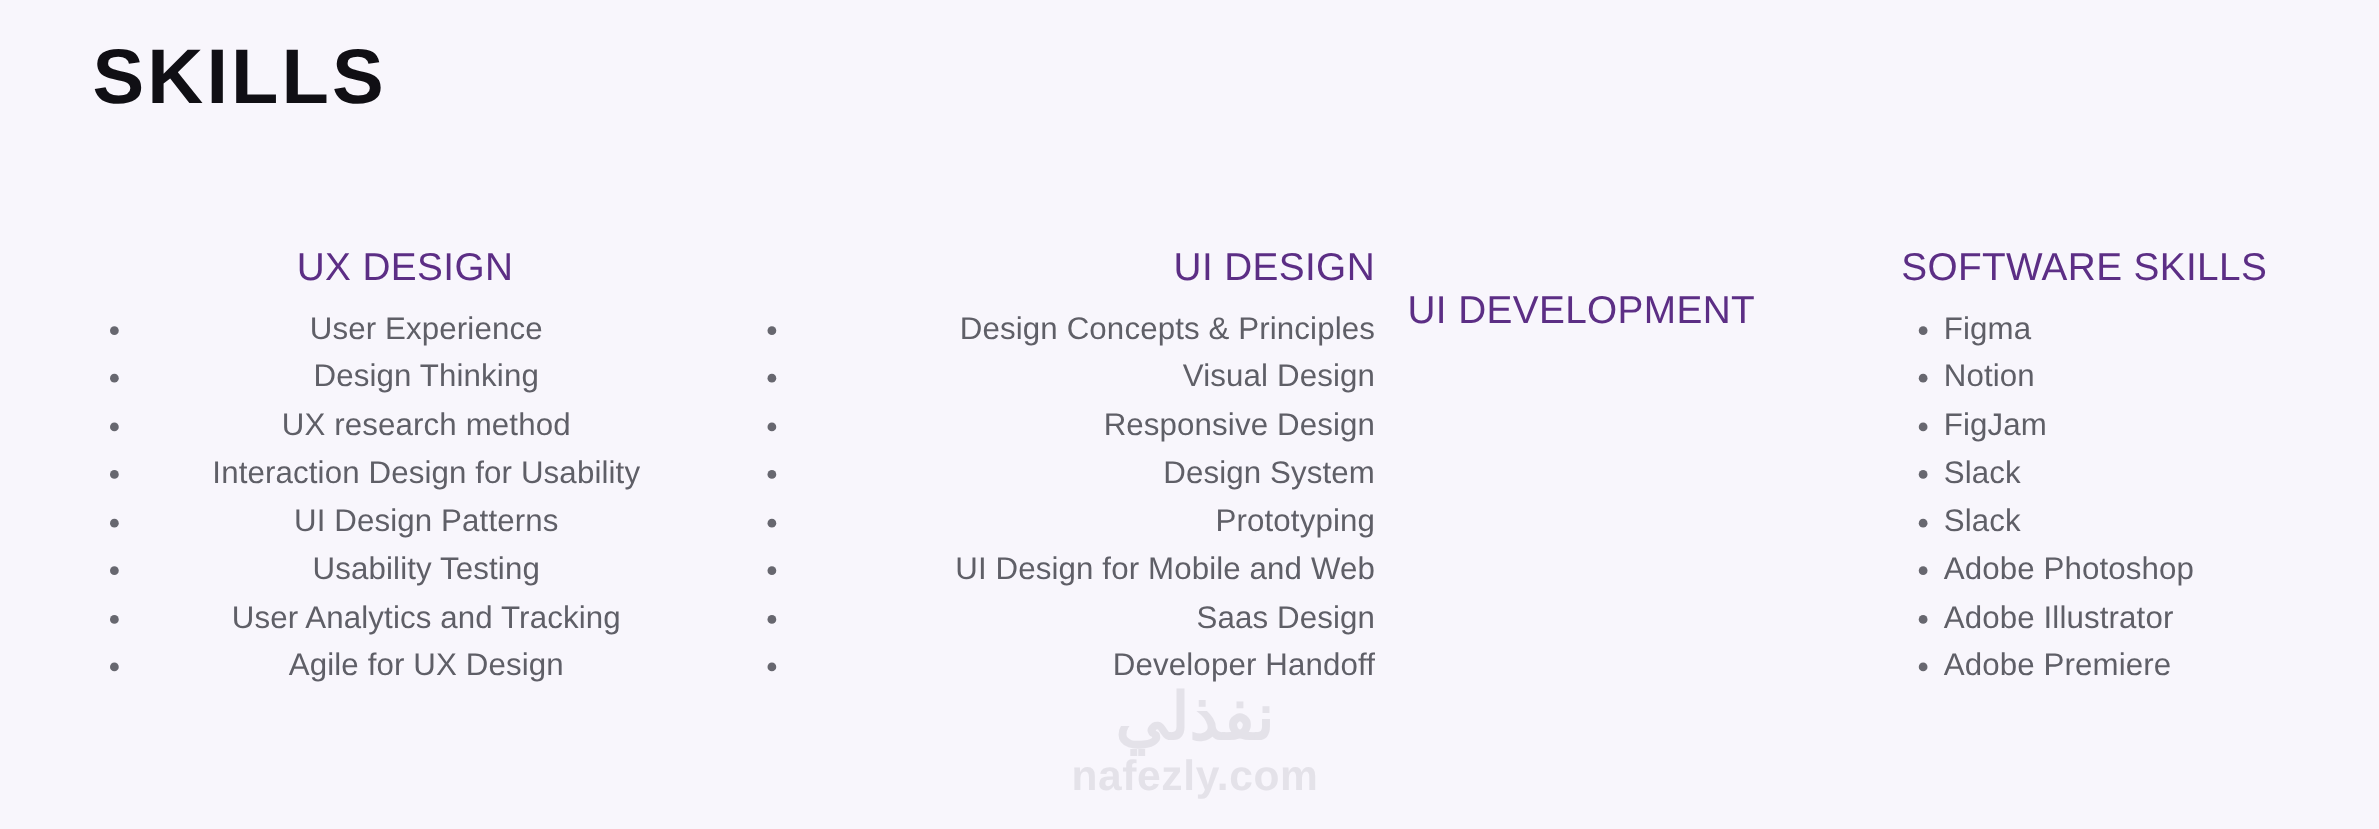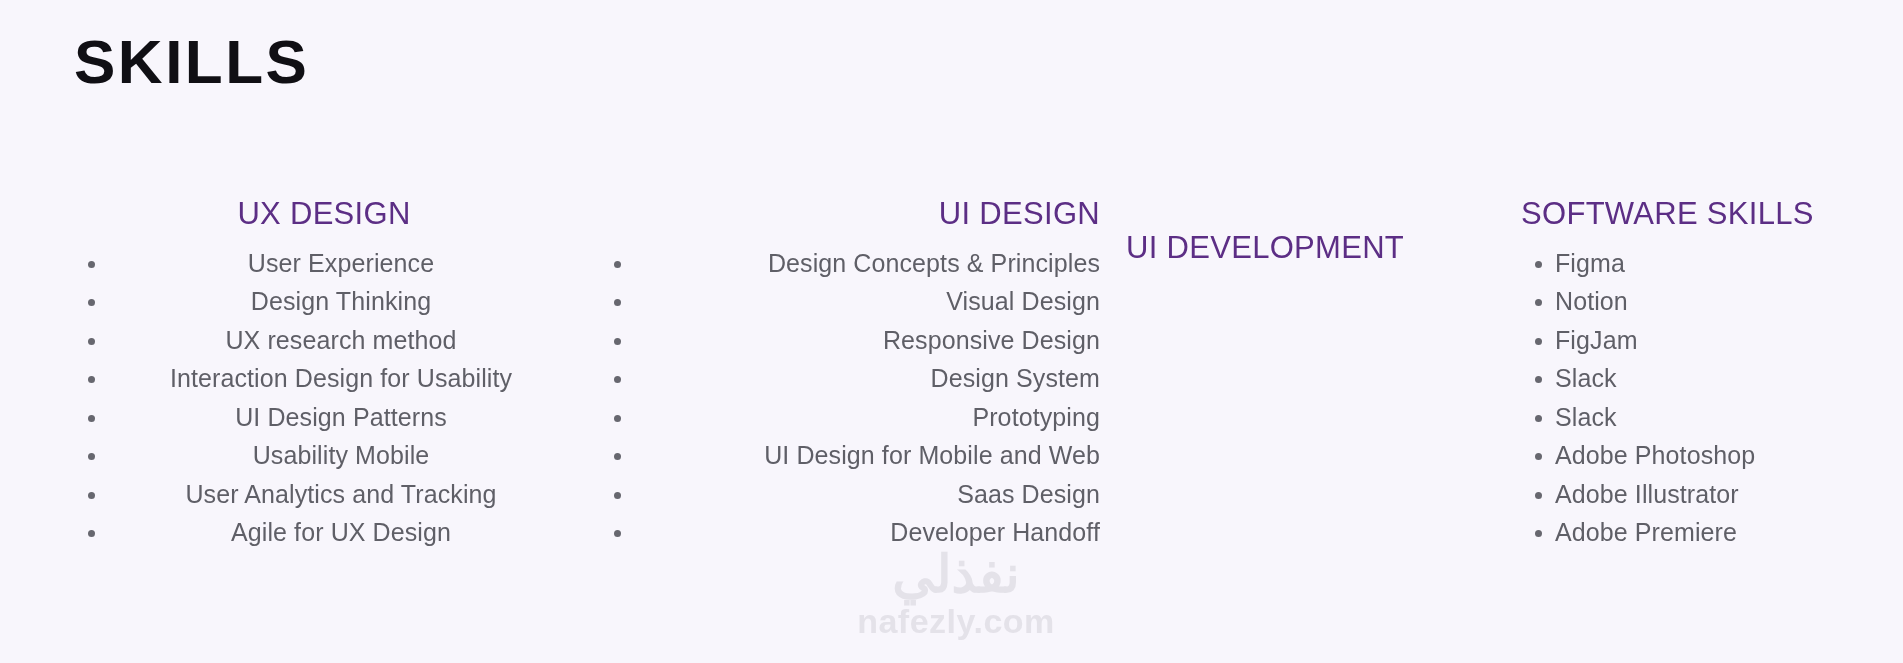--- a/index.html
+++ b/index.html
@@ -126,21 +126,21 @@
   <div class="columns">
 
     <div class="col col-0">
       <div class="col-heading">UX DESIGN</div>
       <ul class="skill-list">
         <li class="skill-item">User Experience</li>
         <li class="skill-item">Design Thinking</li>
         <li class="skill-item">UX research method</li>
         <li class="skill-item">Interaction Design for Usability</li>
         <li class="skill-item">UI Design Patterns</li>
-        <li class="skill-item">Usability Mobile</li>
+        <li class="skill-item">Usability Testing</li>
         <li class="skill-item">User Analytics and Tracking</li>
         <li class="skill-item">Agile for UX Design</li>
       </ul>
     </div>
 
     <div class="col col-1">
       <div class="col-heading">UI DESIGN</div>
       <ul class="skill-list">
         <li class="skill-item">Design Concepts &amp; Principles</li>
         <li class="skill-item">Visual Design</li>

